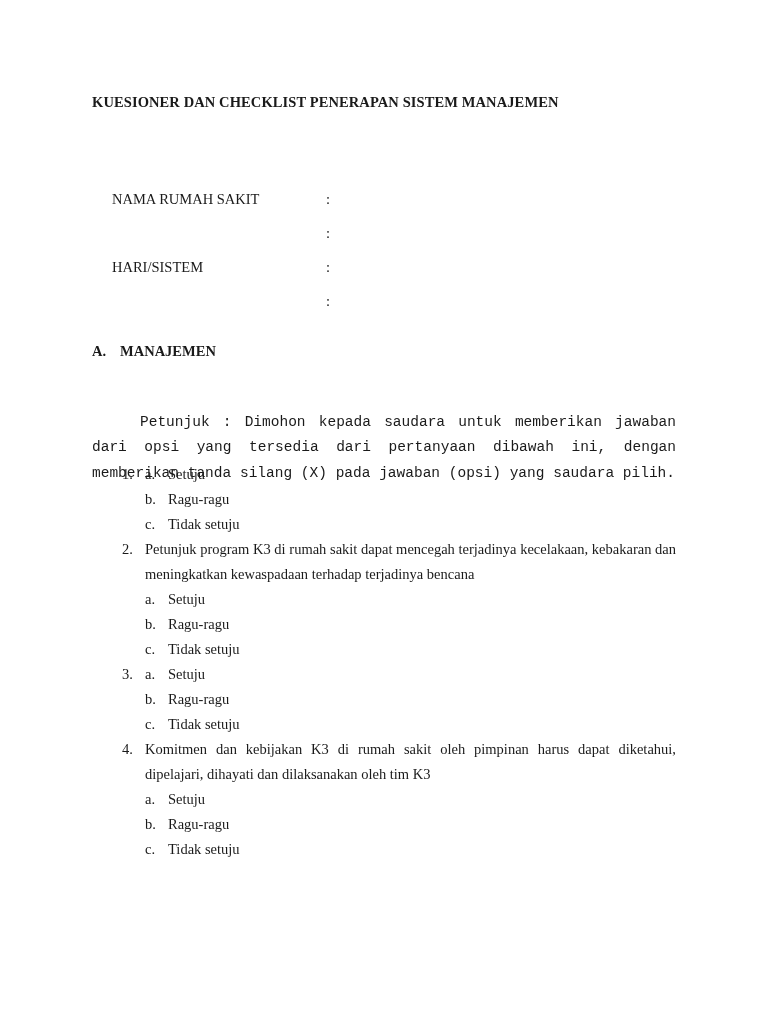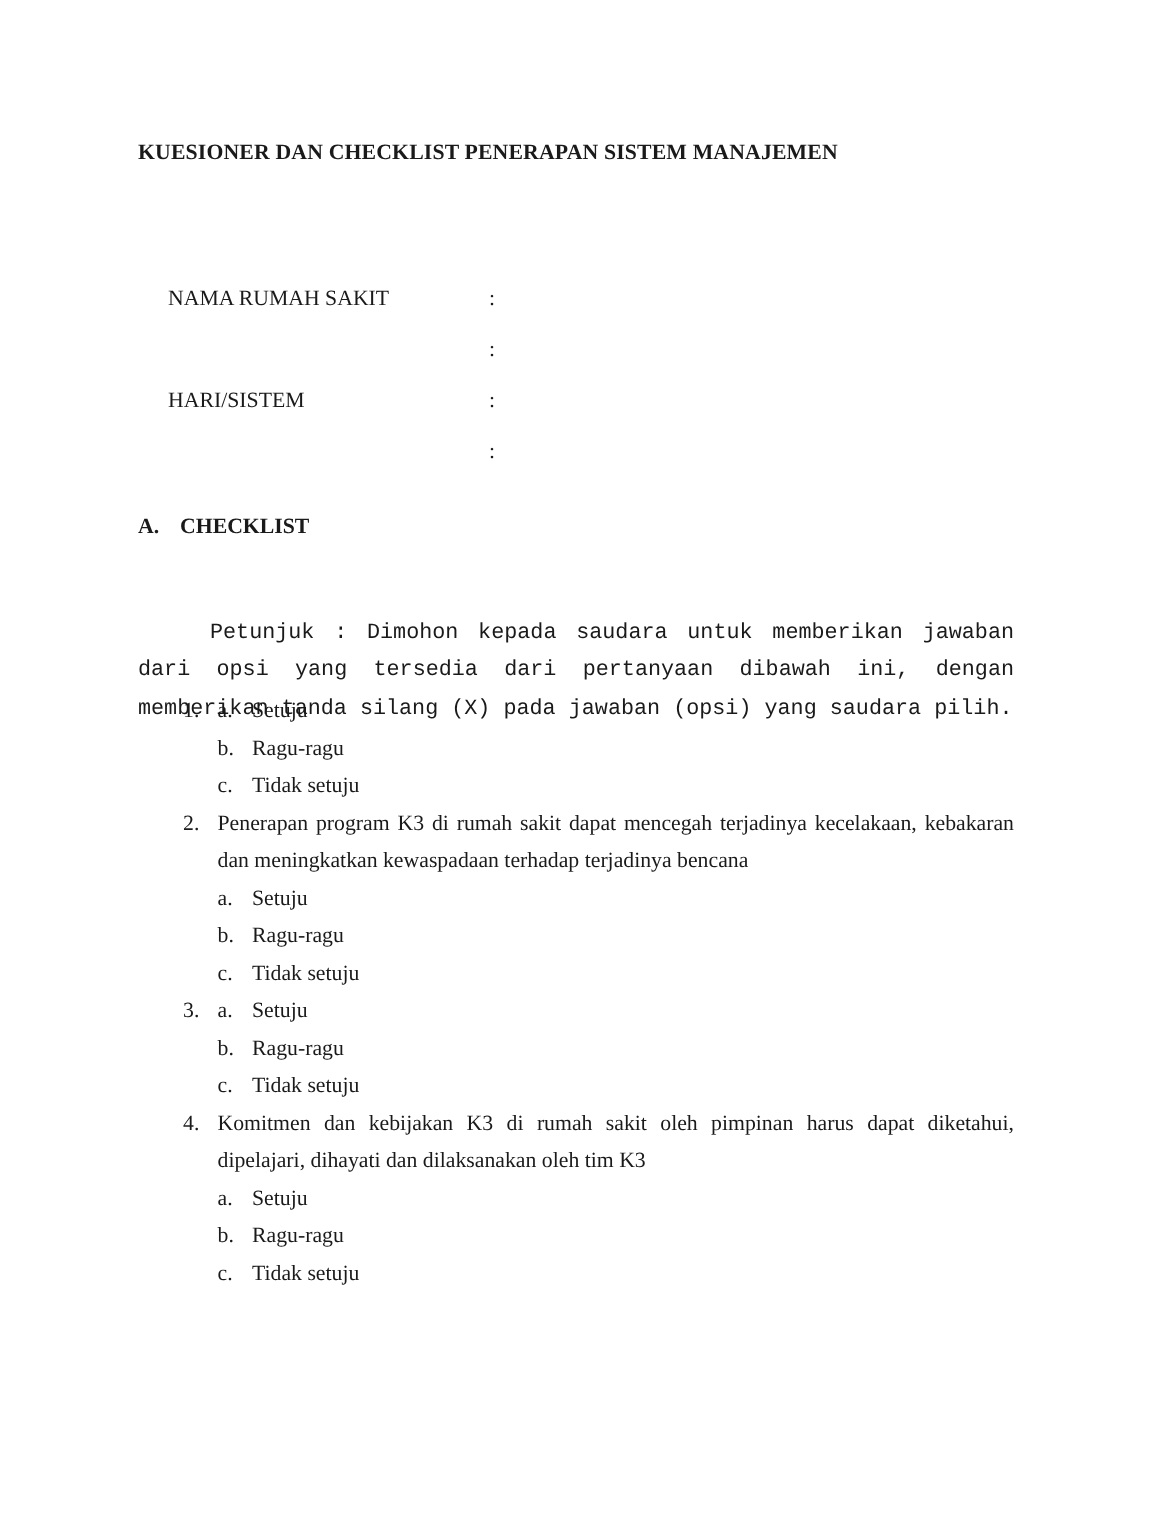--- a/index.html
+++ b/index.html
@@ -184,21 +184,21 @@
     </div>
 
     <div class="field-row">
       <span class="field-colon">:</span>
       <span class="field-value"></span>
     </div>
 
   </div>
 
   <div class="section-heading">
-    <span class="sec-marker">A.</span><span>CHECKLIST</span>
+    <span class="sec-marker">A.</span><span>MANAJEMEN</span>
   </div>
 
   <p class="instruction">Petunjuk : Dimohon kepada saudara untuk memberikan jawaban dari opsi yang tersedia dari pertanyaan dibawah ini, dengan memberikan tanda silang (X) pada jawaban (opsi) yang saudara pilih.</p>
 
   <div class="questions">
 
     <div class="question-item">
       <div class="q-line one-line">
         <span class="q-num">1.</span>
       </div>
@@ -214,21 +214,21 @@
         <li class="option-row">
           <span class="opt-letter">c.</span>
           <span>Tidak setuju</span>
         </li>
       </ul>
     </div>
 
     <div class="question-item">
       <div class="q-line">
         <span class="q-num">2.</span>
-        <span>Penerapan program K3 di rumah sakit dapat mencegah terjadinya kecelakaan, kebakaran dan meningkatkan kewaspadaan terhadap terjadinya bencana</span>
+        <span>Petunjuk program K3 di rumah sakit dapat mencegah terjadinya kecelakaan, kebakaran dan meningkatkan kewaspadaan terhadap terjadinya bencana</span>
       </div>
       <ul class="options">
         <li class="option-row">
           <span class="opt-letter">a.</span>
           <span>Setuju</span>
         </li>
         <li class="option-row">
           <span class="opt-letter">b.</span>
           <span>Ragu-ragu</span>
         </li>

